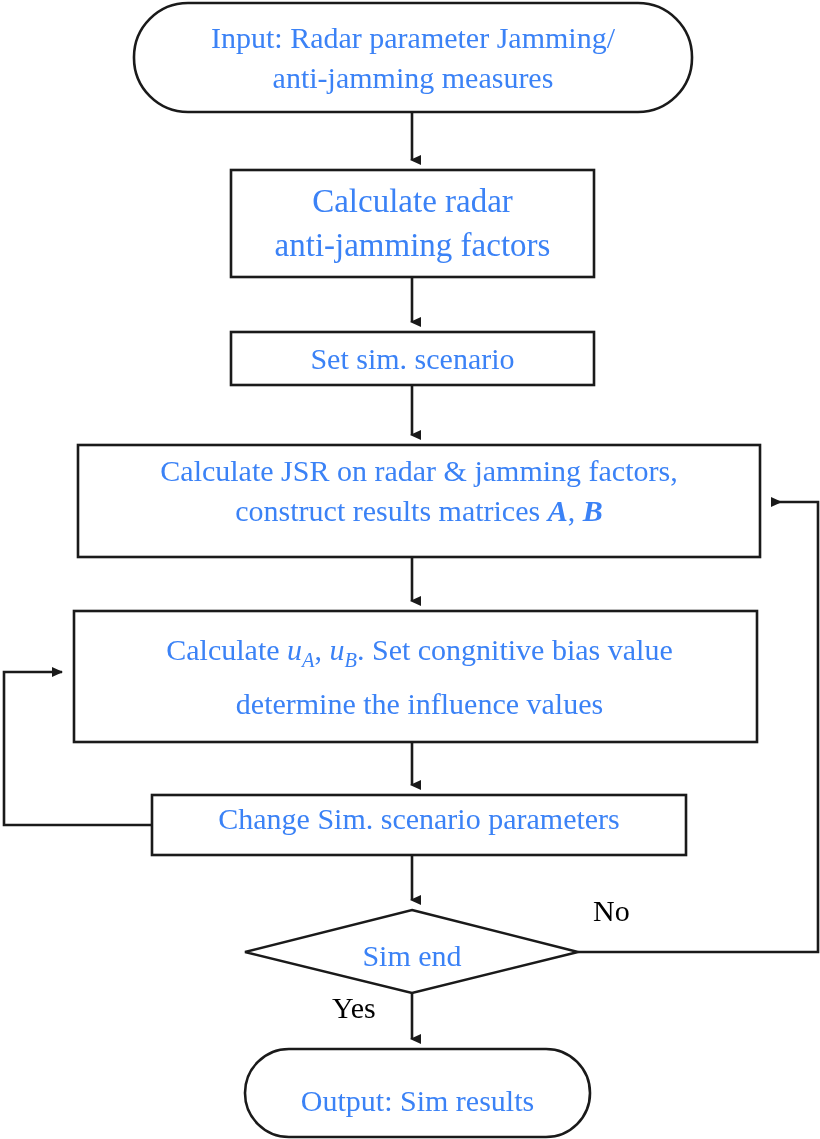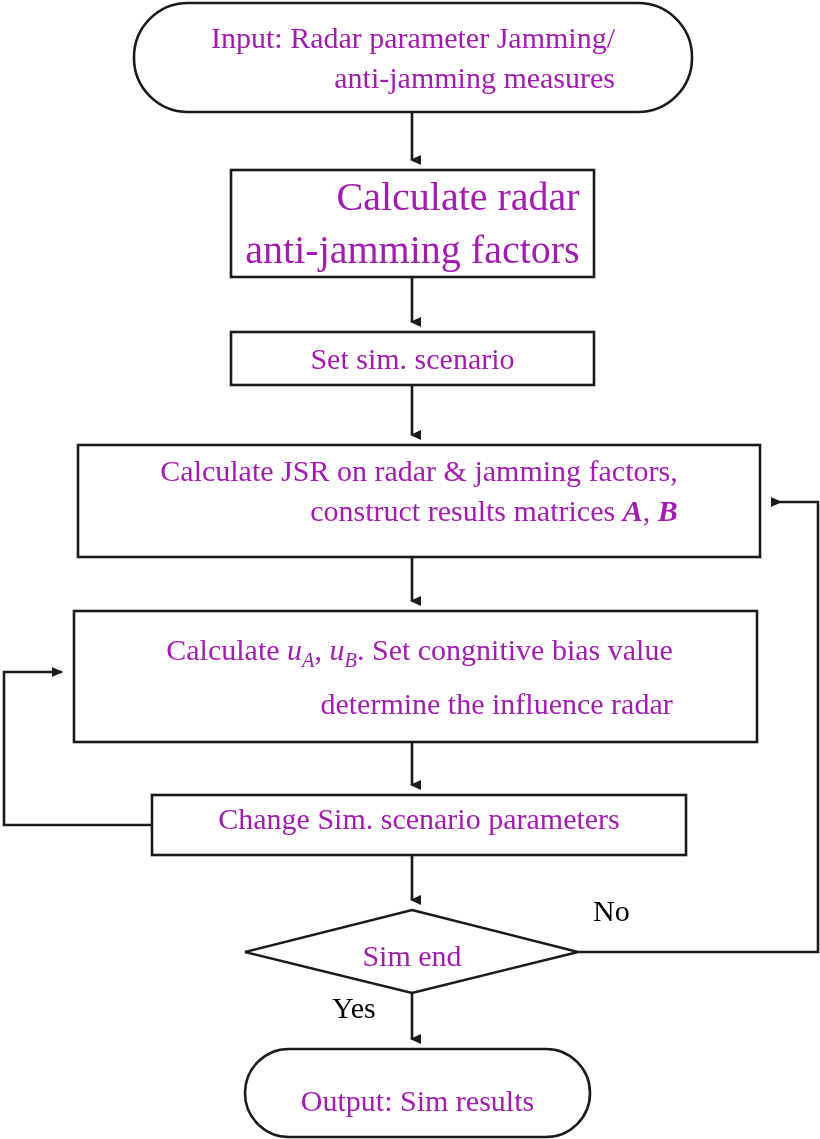--- a/index.html
+++ b/index.html
@@ -24,35 +24,35 @@
     left: 0;
     top: 0;
     width: 820px;
     height: 1139px;
   }
   .node-label {
     position: absolute;
     display: flex;
     align-items: center;
     justify-content: center;
-    text-align: right;
+    text-align: center;
     line-height: 1.32;
-    color: #a21caf;
+    color: #3b82f6;
     pointer-events: none;
     white-space: pre-line;
   }
   .edge-label {
     position: absolute;
     color: #000000;
     font-size: 30px;
     line-height: 1;
     white-space: nowrap;
   }
   .lbl-start   { left: 134px; top: 3px;    width: 558px; height: 109px; font-size: 30px; }
-  .lbl-calc1   { left: 231px; top: 170px;  width: 363px; height: 107px; font-size: 40px; }
+  .lbl-calc1   { left: 231px; top: 170px;  width: 363px; height: 107px; font-size: 33px; }
   .lbl-setsim  { left: 231px; top: 332px;  width: 363px; height: 53px;  font-size: 30px; }
   .lbl-jsr     { left: 78px;  top: 445px;  width: 682px; height: 92px; font-size: 30px; }
   .lbl-util    { left: 78px;  top: 611px;  width: 683px; height: 131px; font-size: 30px; }
   .lbl-change  { left: 152px; top: 795px;  width: 534px; height: 48px;  font-size: 30px; }
   .lbl-decide  { left: 275px; top: 920px;  width: 274px; height: 72px;  font-size: 30px; }
   .lbl-output  { left: 245px; top: 1049px; width: 345px; height: 88px;  font-size: 30px; margin-top: 8px; }
 
   .lbl-no  { left: 593px; top: 896px; }
   .lbl-yes { left: 332px; top: 993px; }
 
@@ -140,21 +140,21 @@
   <div class="node-label lbl-jsr">
     <div>
       <span>Calculate JSR on radar &amp; jamming factors,</span>
       <span class="line2"><span>construct results matrices </span><span class="mathbold">A</span><span>, </span><span class="mathbold">B</span></span>
     </div>
   </div>
 
   <div class="node-label lbl-util">
     <div>
       <span><span>Calculate </span><span class="mathvar">u</span><span class="sub">A</span><span>, </span><span class="mathvar">u</span><span class="sub">B</span><span>. Set congnitive bias value</span></span>
-      <span class="line2" style="margin-top:14px">determine the influence radar</span>
+      <span class="line2" style="margin-top:14px">determine the influence values</span>
     </div>
   </div>
 
   <div class="node-label lbl-change">
     <span>Change Sim. scenario parameters</span>
   </div>
 
   <div class="node-label lbl-decide">
     <span>Sim end</span>
   </div>

